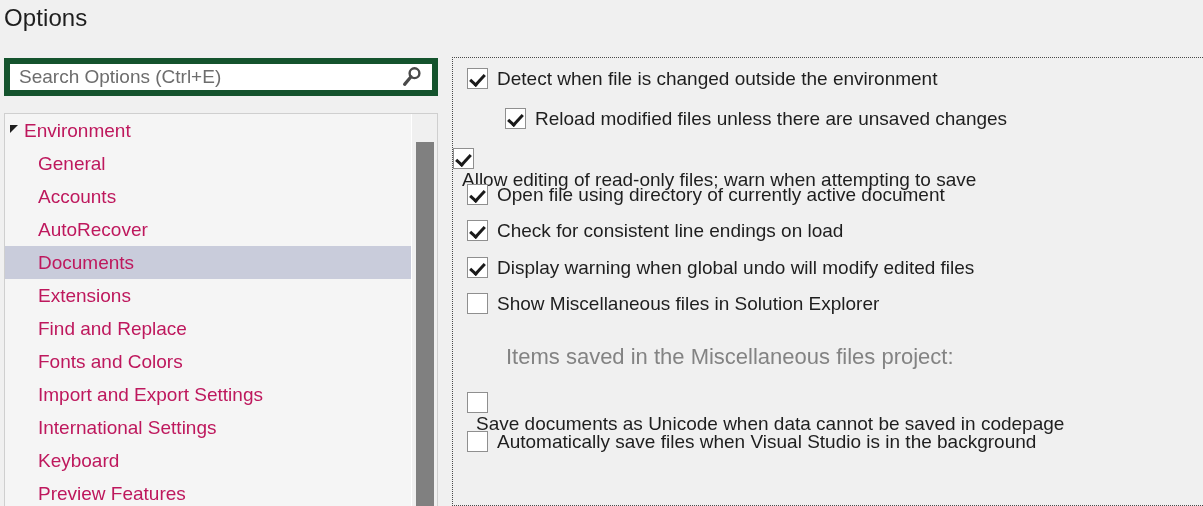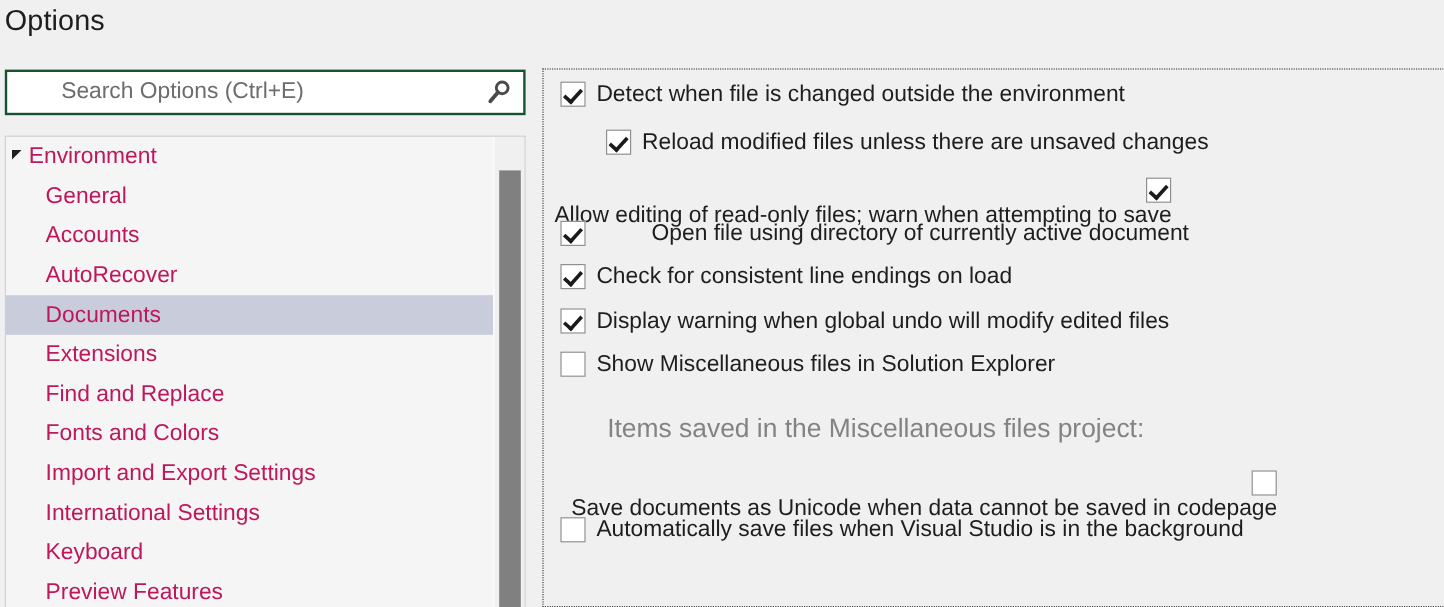--- a/index.html
+++ b/index.html
@@ -37,24 +37,23 @@
   }
 
   #search-row {
     position: absolute;
     left: 4px;
     top: 13px;
     width: 434px;
     height: 38px;
     box-sizing: border-box;
     background: #ffffff;
-    border: 2px solid #14532d;
+    border: 6px solid #14532d;
     display: flex;
     align-items: center;
-    padding-left: 36px;
   }
   #search-input {
     flex: 1 1 auto;
     border: 0;
     outline: none;
     background: transparent;
     font-family: "Liberation Sans", sans-serif;
     font-size: 19px;
     color: #6d6d6d;
     padding: 0 6px 0 9px;
@@ -147,21 +146,21 @@
     height: 449px;
     box-sizing: border-box;
     border: 1px dotted #4a4a4a;
     border-right: none;
     background: #f0f0f0;
   }
   .opt-row {
     position: absolute;
     left: 0;
     display: flex;
-    align-items: flex-end;
+    align-items: flex-start;
     white-space: nowrap;
   }
   .cb {
     width: 21px;
     height: 21px;
     box-sizing: border-box;
     border: 1px solid #8f8f8f;
     background: #ffffff;
     flex: 0 0 auto;
     position: relative;
@@ -261,21 +260,21 @@
       <span class="opt-label">Detect when file is changed outside the environment</span>
     </div>
     <div class="opt-row" style="top: 50px; left: 52px;">
       <span class="cb checked"></span>
       <span class="opt-label">Reload modified files unless there are unsaved changes</span>
     </div>
     <div class="opt-row" style="top: 90px; left: 0; flex-direction: column;">
       <span class="cb checked"></span>
       <span class="opt-label">Allow editing of read-only files; warn when attempting to save</span>
     </div>
-    <div class="opt-row" style="top: 126px; left: 14px; gap: 46px;">
+    <div class="opt-row" style="top: 126px; left: 14px;">
       <span class="cb checked"></span>
       <span class="opt-label">Open file using directory of currently active document</span>
     </div>
     <div class="opt-row" style="top: 162px; left: 14px;">
       <span class="cb checked"></span>
       <span class="opt-label">Check for consistent line endings on load</span>
     </div>
     <div class="opt-row" style="top: 199px; left: 14px;">
       <span class="cb checked"></span>
       <span class="opt-label">Display warning when global undo will modify edited files</span>

